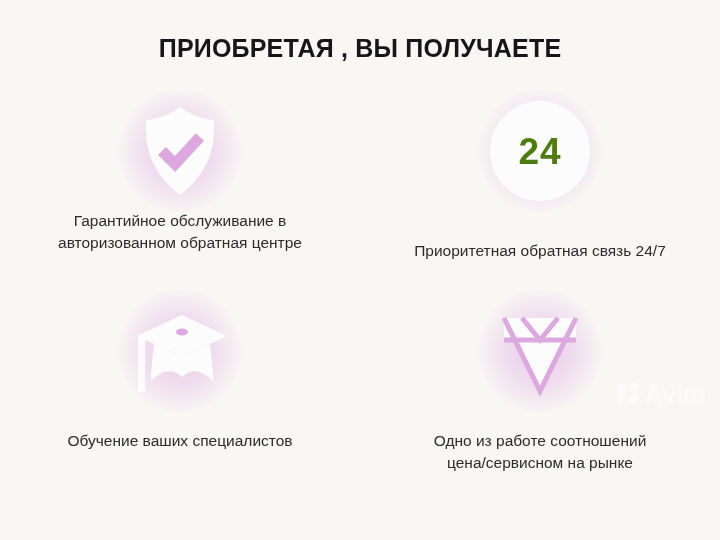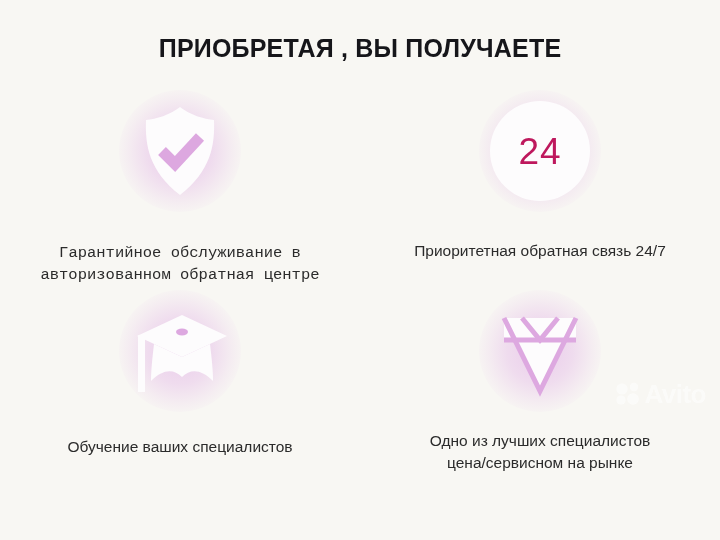--- a/index.html
+++ b/index.html
@@ -95,39 +95,39 @@
     position: relative;
     z-index: 2;
     width: 100px;
     height: 100px;
     border-radius: 50%;
     background: #fdfcfd;
     display: flex;
     align-items: center;
     justify-content: center;
     font-size: 37px;
-    font-weight: 400;
-    color: #be185d;
+    font-weight: 700;
+    color: #4d7c0f;
     letter-spacing: 1px;
     line-height: 1;
   }
 
   .caption {
     margin-top: 14px;
     width: 320px;
     text-align: center;
     font-size: 15.5px;
     line-height: 1.45;
     color: #2b2b2b;
   }
 
   
-  .feature.f-warranty .caption { margin-top: 32px; font-family: Liberation Mono, monospace; }
+  .feature.f-warranty .caption { margin-top: 0; }
   .feature.f-support  .caption { margin-top: 30px; }
-  .feature.f-training .caption { margin-top: 26px; }
+  .feature.f-training .caption { margin-top: 20px; }
   .feature.f-value    .caption { margin-top: 20px; }
 
   
   .watermark {
     position: absolute;
     right: 14px;
     bottom: 6px;
     display: flex;
     align-items: center;
     gap: 3px;
@@ -208,21 +208,21 @@
           <path d="M16 19 L 88 19 L 88 41 L 16 41 Z" fill="#fdfcfd"></path>
 
           <g stroke="#dda8e0" stroke-width="5" fill="none" stroke-linejoin="miter">
             <path d="M16 41 L 88 41"></path>
             <path d="M16 19 L 52 92 L 88 19"></path>
             <path d="M34 19 L 52 41 L 70 19"></path>
           </g>
         </svg>
       </div>
       <div class="caption">
-        <div>Одно из лучших специалистов</div>
+        <div>Одно из работе соотношений</div>
         <div>цена/сервисном на рынке</div>
       </div>
     </div>
 
   </div>
 
   <div class="watermark">
     <svg class="wm-dots" width="26" height="24" viewBox="0 0 26 24">
       <circle cx="7" cy="7" r="5.6" fill="#ffffff"></circle>
       <circle cx="19" cy="5" r="4.2" fill="#ffffff"></circle>

